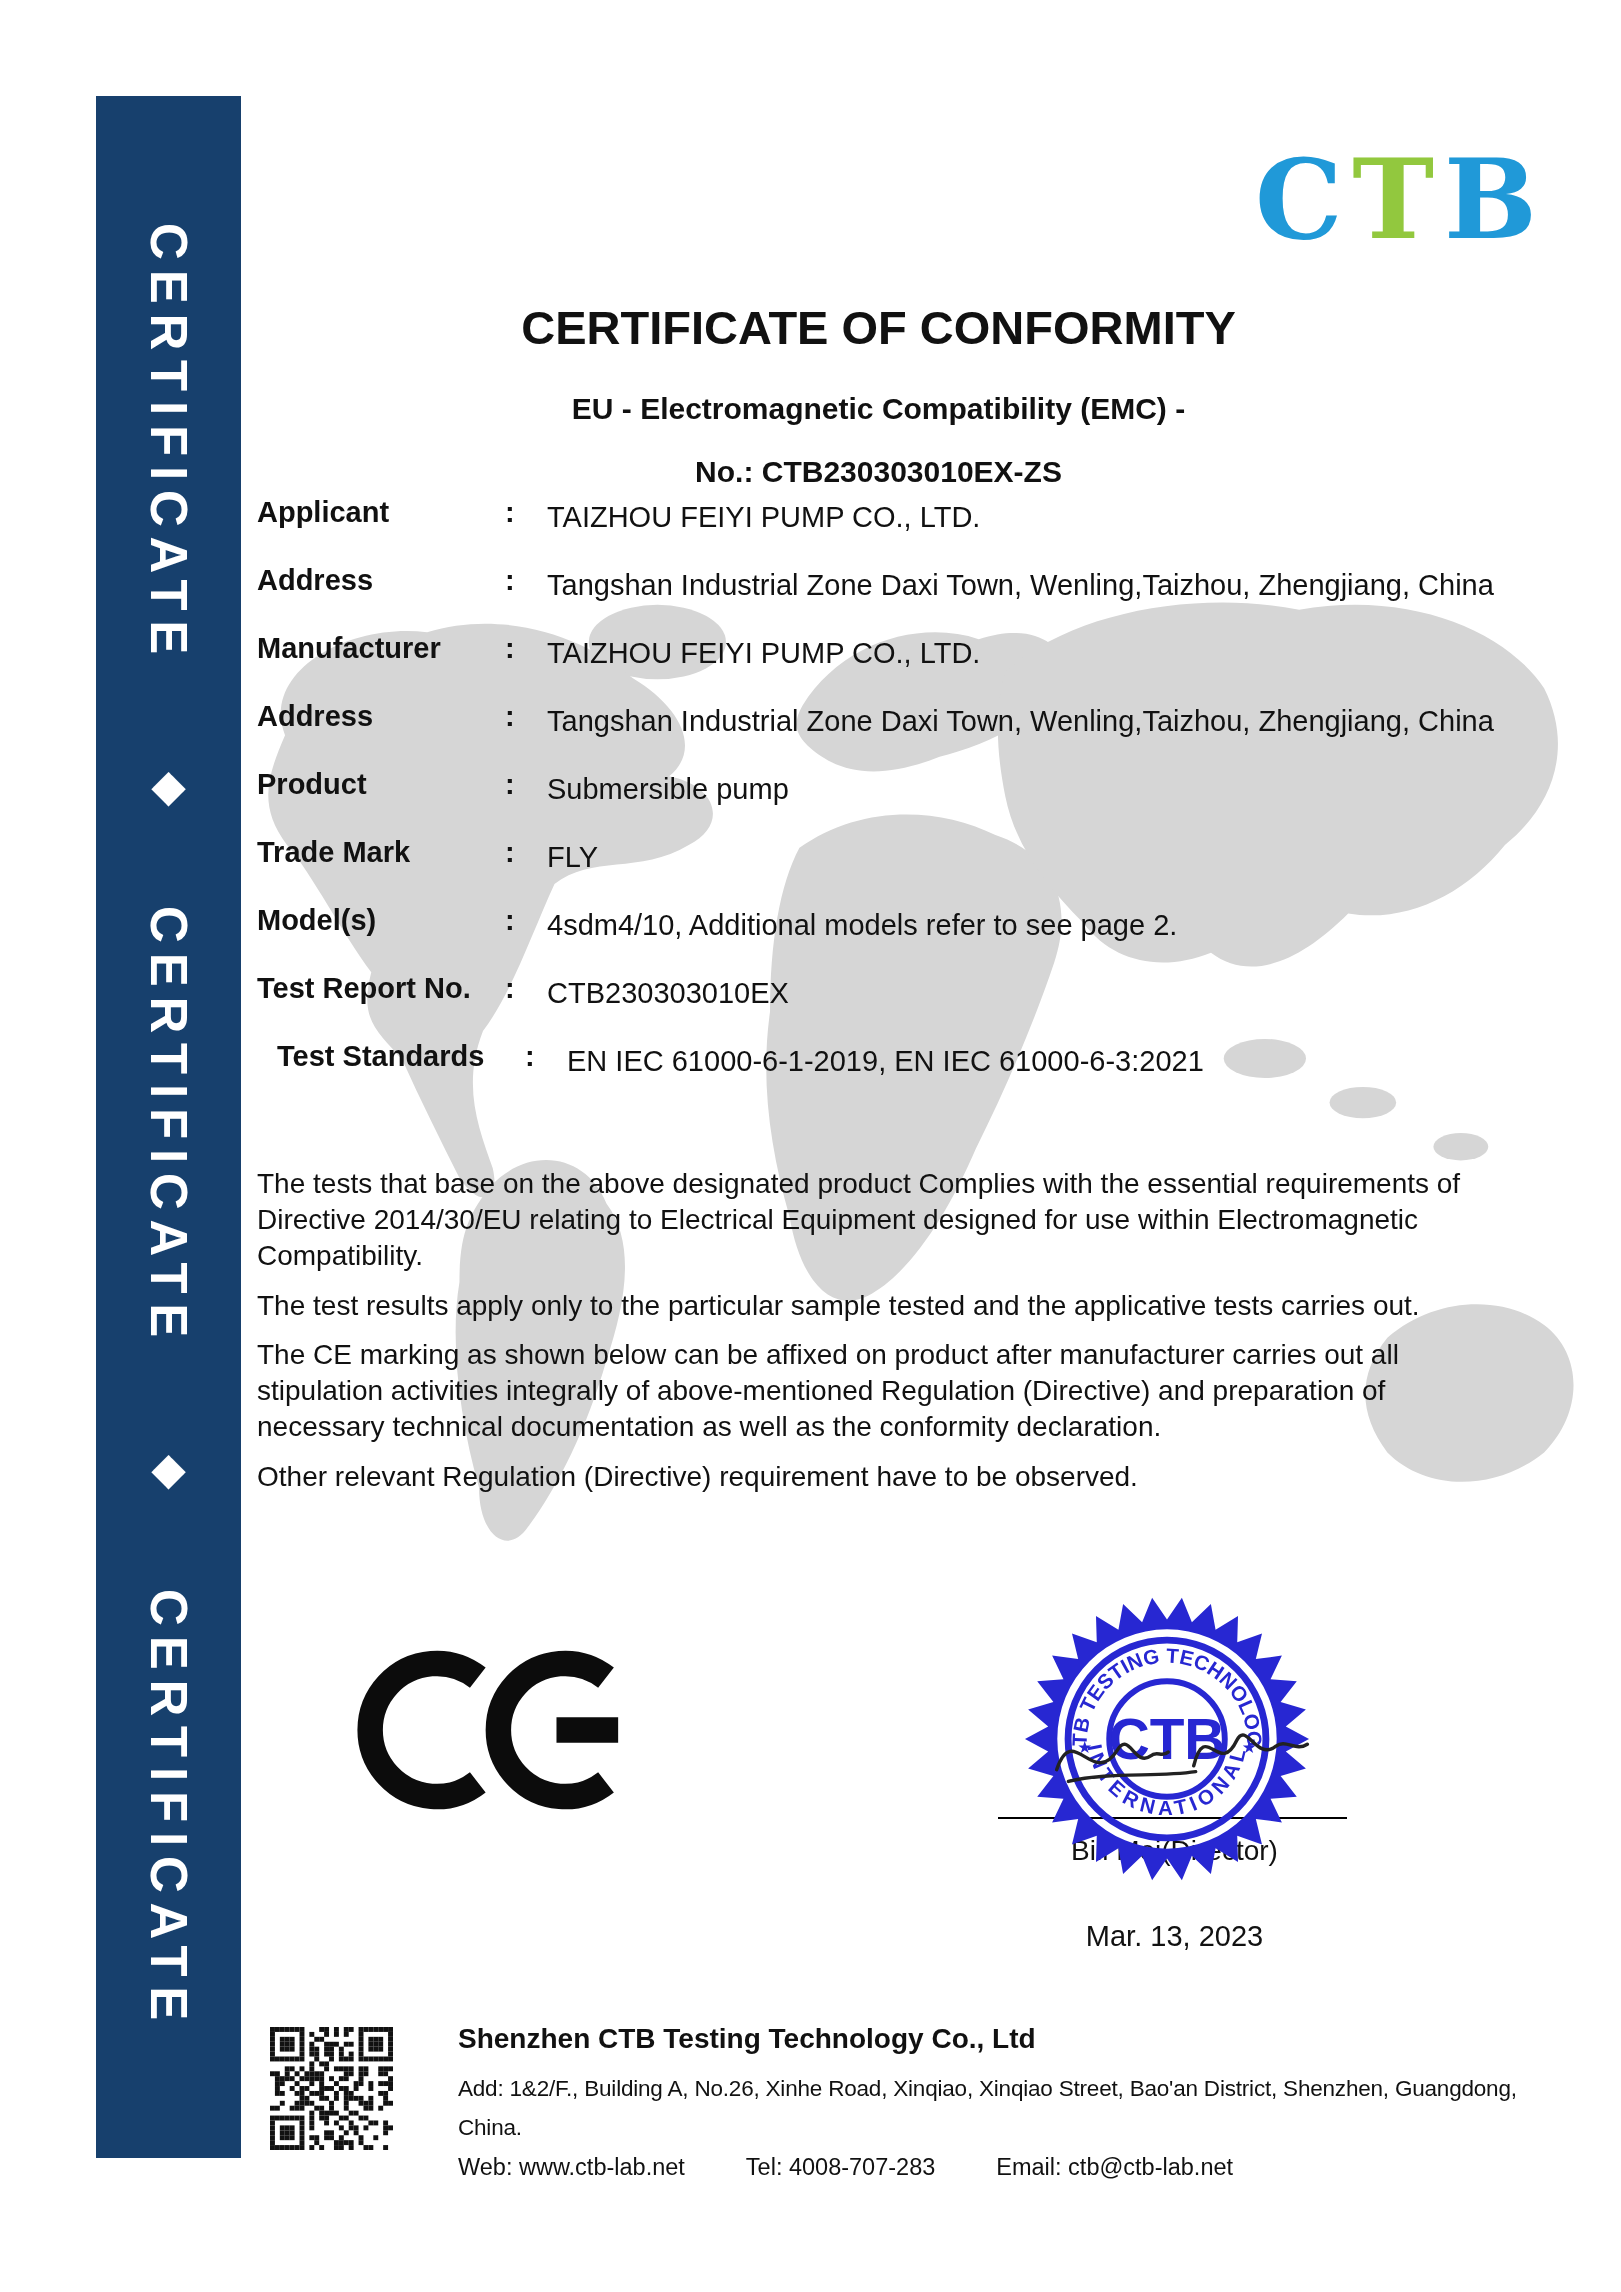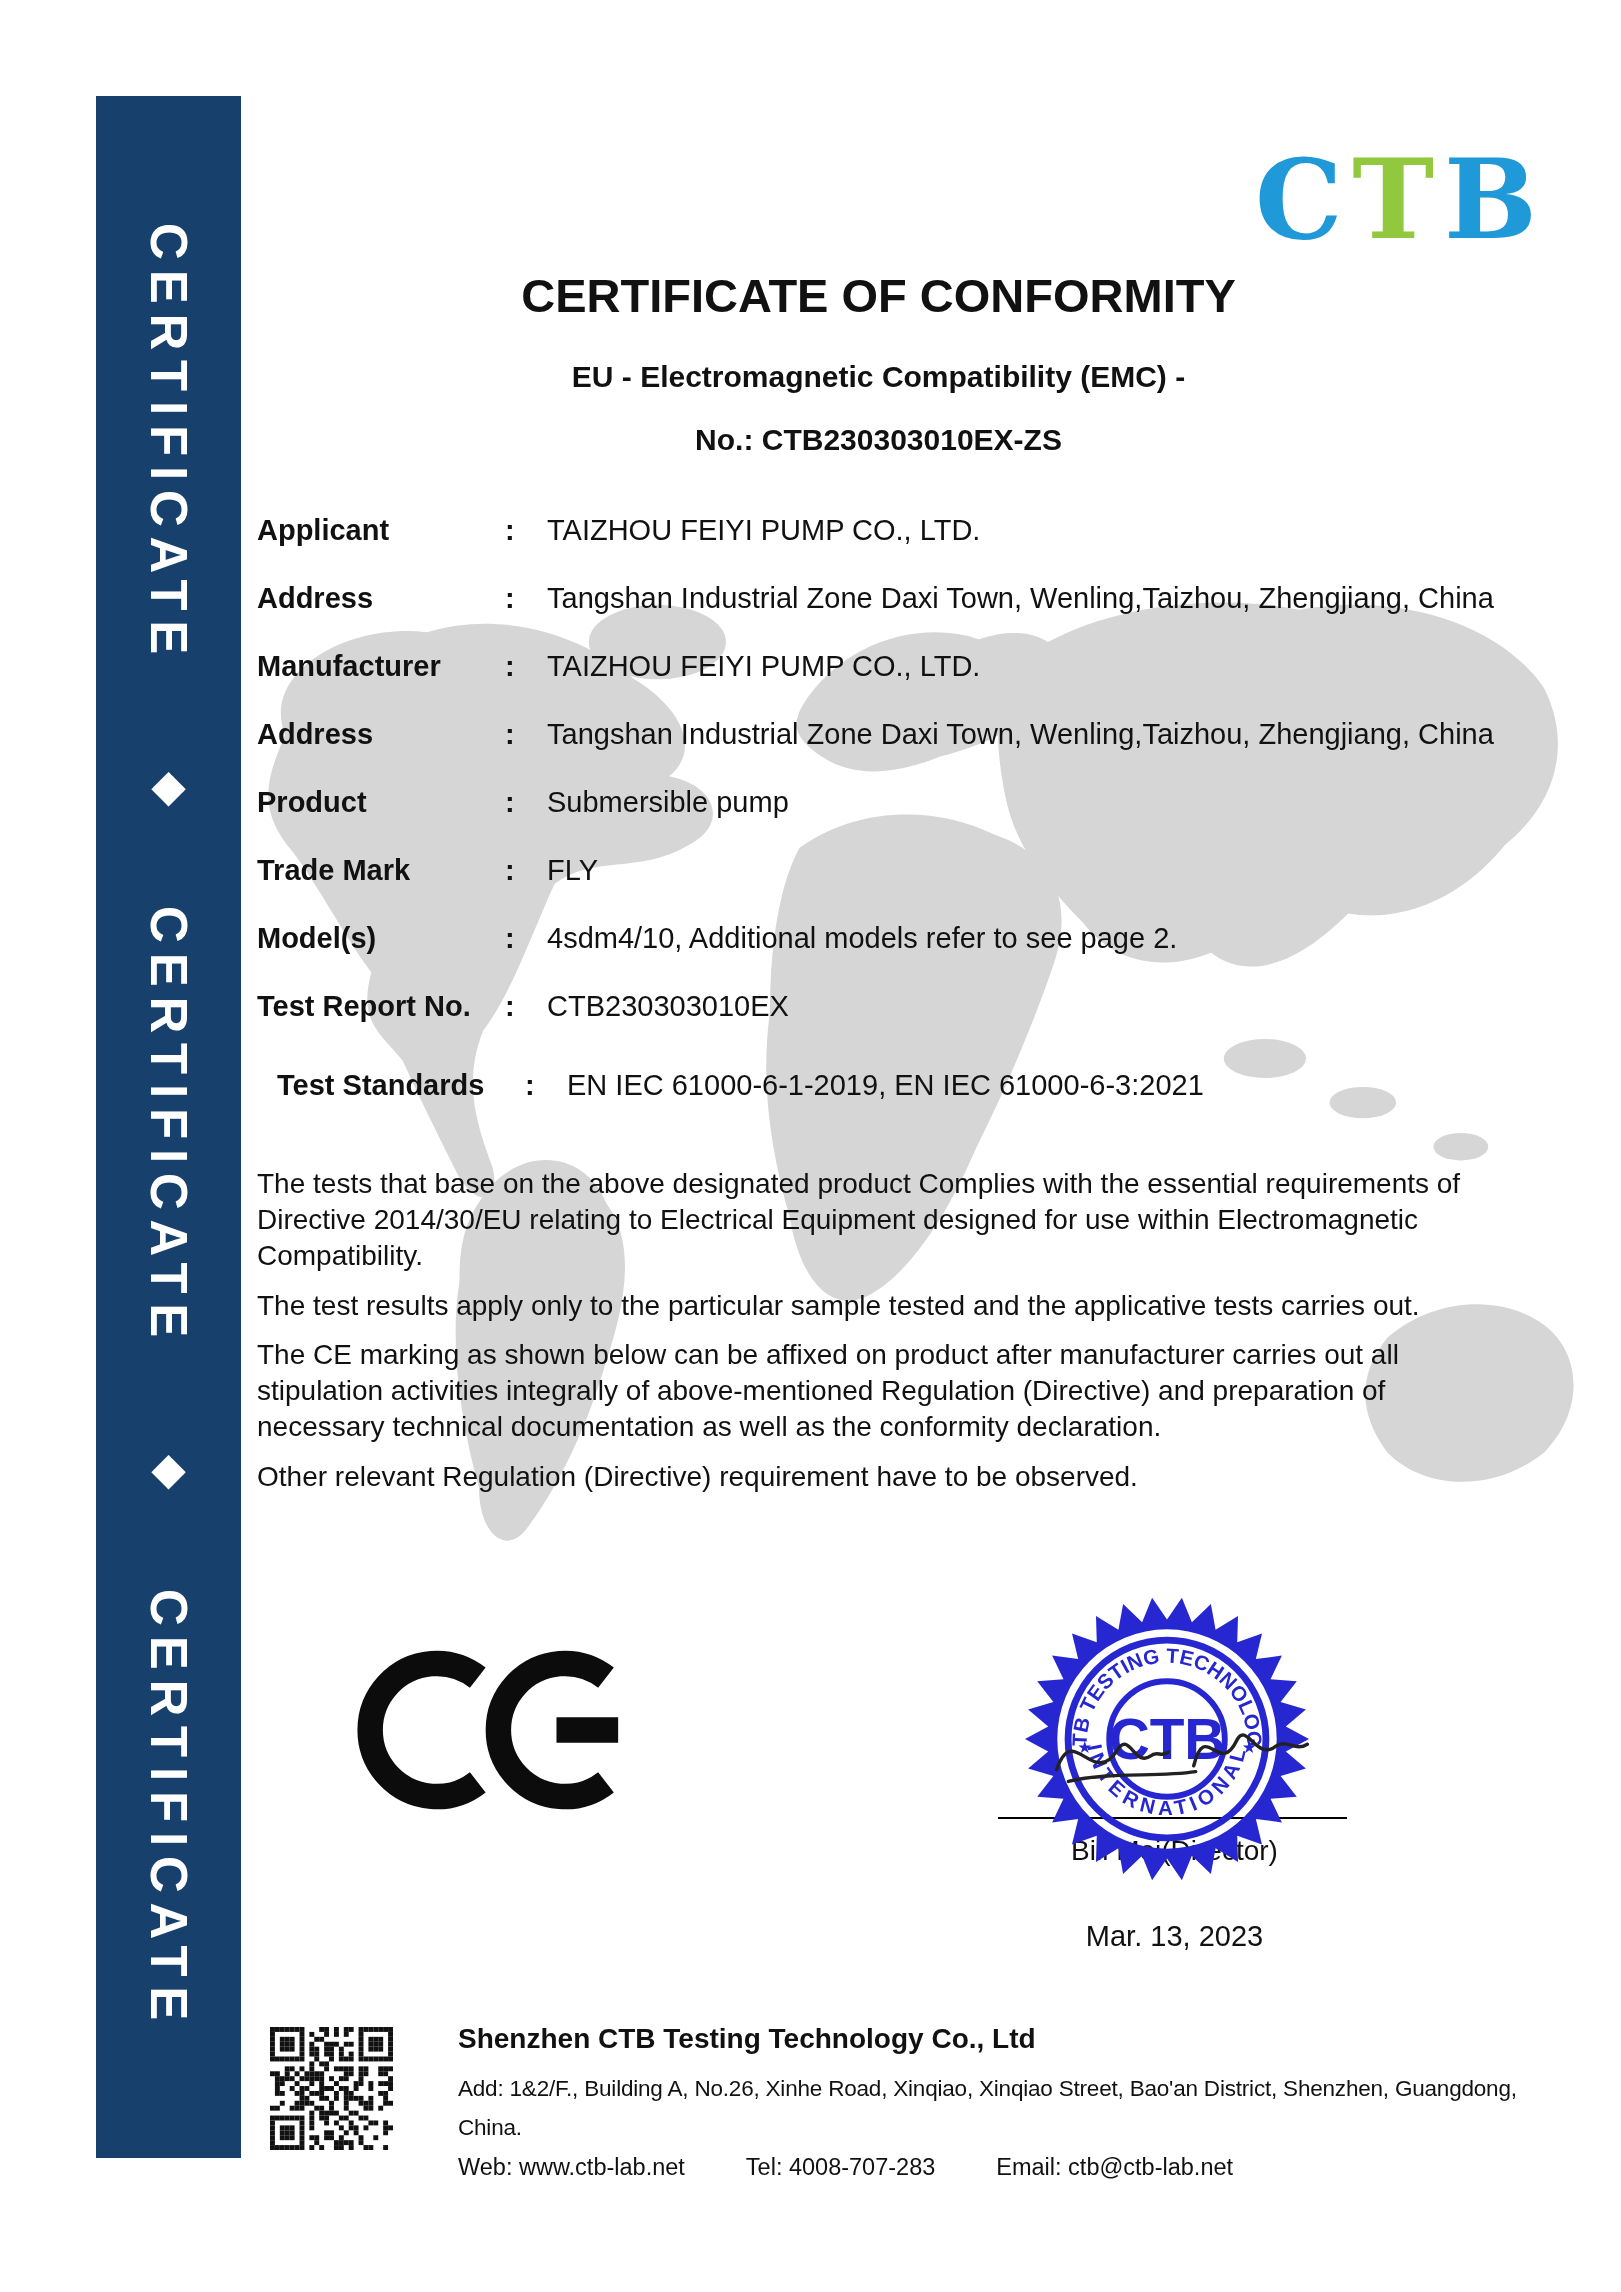--- a/index.html
+++ b/index.html
@@ -14,27 +14,27 @@
   .banner .diamond{color:#fff;font-size:45px;line-height:1;}
   
   .map{position:absolute;left:167px;top:549px;z-index:0;}
   .map path,.map ellipse{fill:#d6d6d6;}
   
   .ctb-logo{position:absolute;left:1255px;top:145px;font-family:"DejaVu Serif","Liberation Serif",serif;
           font-weight:bold;font-size:110px;letter-spacing:9.8px;line-height:1;z-index:2;}
   .ctb-logo .c,.ctb-logo .b{color:var(--logo-blue,#2099d8);}
   .ctb-logo .t{color:var(--logo-green,#92c83e);}
   
-  .heading{position:absolute;left:255px;top:268px;width:1247px;text-align:center;z-index:2;}
+  .heading{position:absolute;left:255px;top:300px;width:1247px;text-align:center;z-index:2;}
   .heading .title{font-size:47px;font-weight:bold;letter-spacing:0px;}
   .heading .subtitle{font-size:30px;font-weight:bold;margin-top:37px;}
   .heading .certno{font-size:30px;font-weight:bold;margin-top:29px;}
   
   .fields{position:absolute;left:257px;top:496px;width:1247px;z-index:2;}
-  .frow{display:flex;align-items:center;min-height:68px;}
+  .frow{display:flex;align-items:flex-start;min-height:68px;}
   .frow.tall{min-height:90px;margin-left:20px;}
   .flabel{width:248px;font-weight:bold;font-size:29px;flex:none;}
   .fcolon{width:42px;font-weight:bold;font-size:29px;flex:none;}
   .fvalue{font-size:29px;line-height:43px;}
   
   .paras{position:absolute;left:257px;top:1166px;width:1247px;z-index:2;}
   .paras p{font-size:28px;line-height:36px;margin:0 0 13.7px 0;}
   
   .ce{position:absolute;left:348px;top:1632px;z-index:2;}
   

